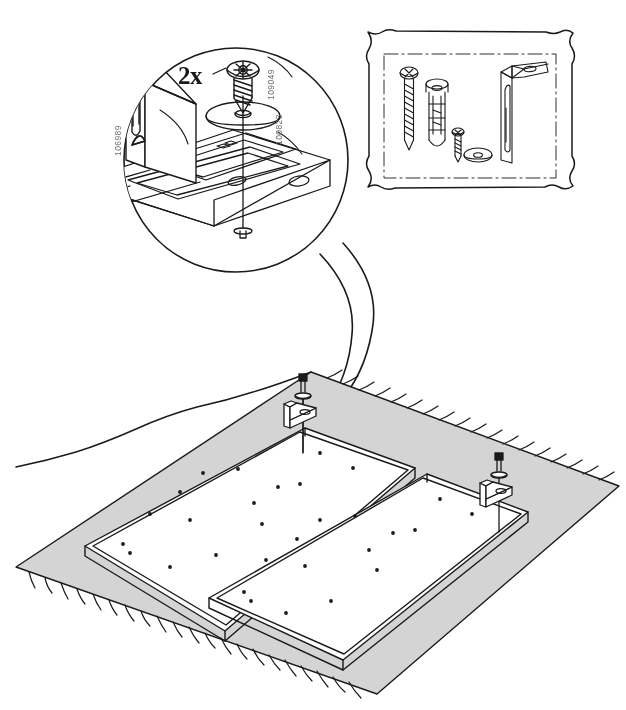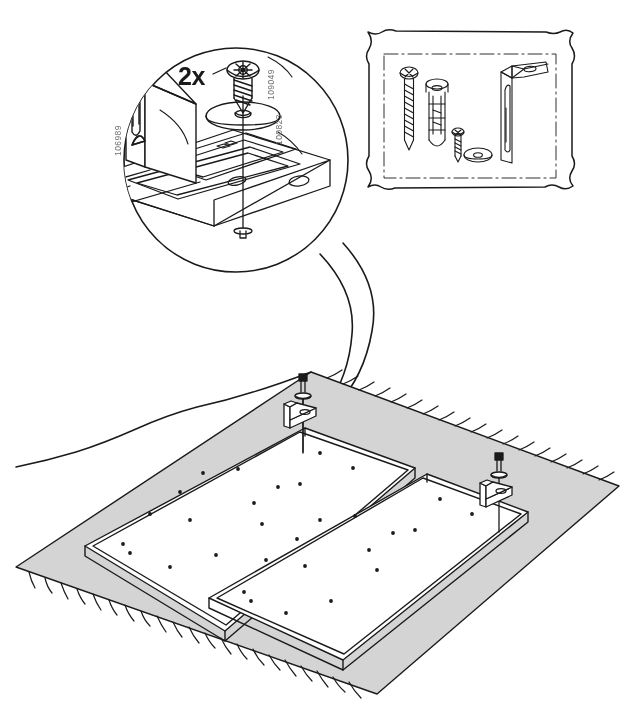--- a/index.html
+++ b/index.html
@@ -16,21 +16,21 @@
     position:absolute;
     font-family:"Liberation Sans", sans-serif;
     font-size:8.5px;
     letter-spacing:.4px;
     color:#6d7073;
     white-space:nowrap;
     transform-origin:0 0;
   }
   .qty{
     position:absolute;
-    font-family:Liberation Sans, sans-serif;
+    font-family:Liberation Serif, serif;
     font-weight:bold;
     font-size:25px;
     color:#1a1a1a;
     letter-spacing:-.5px;
   }
   svg{display:block;position:absolute;left:0;top:0;}
 </style>
 </head>
 <body>
 

